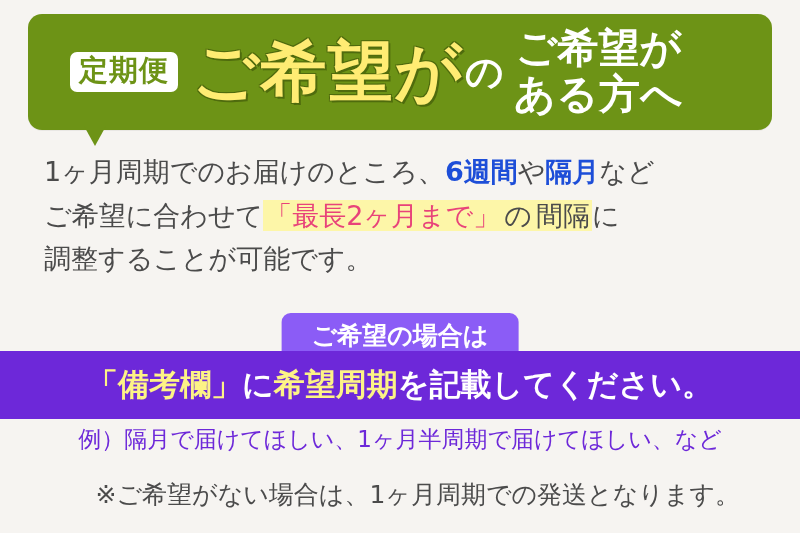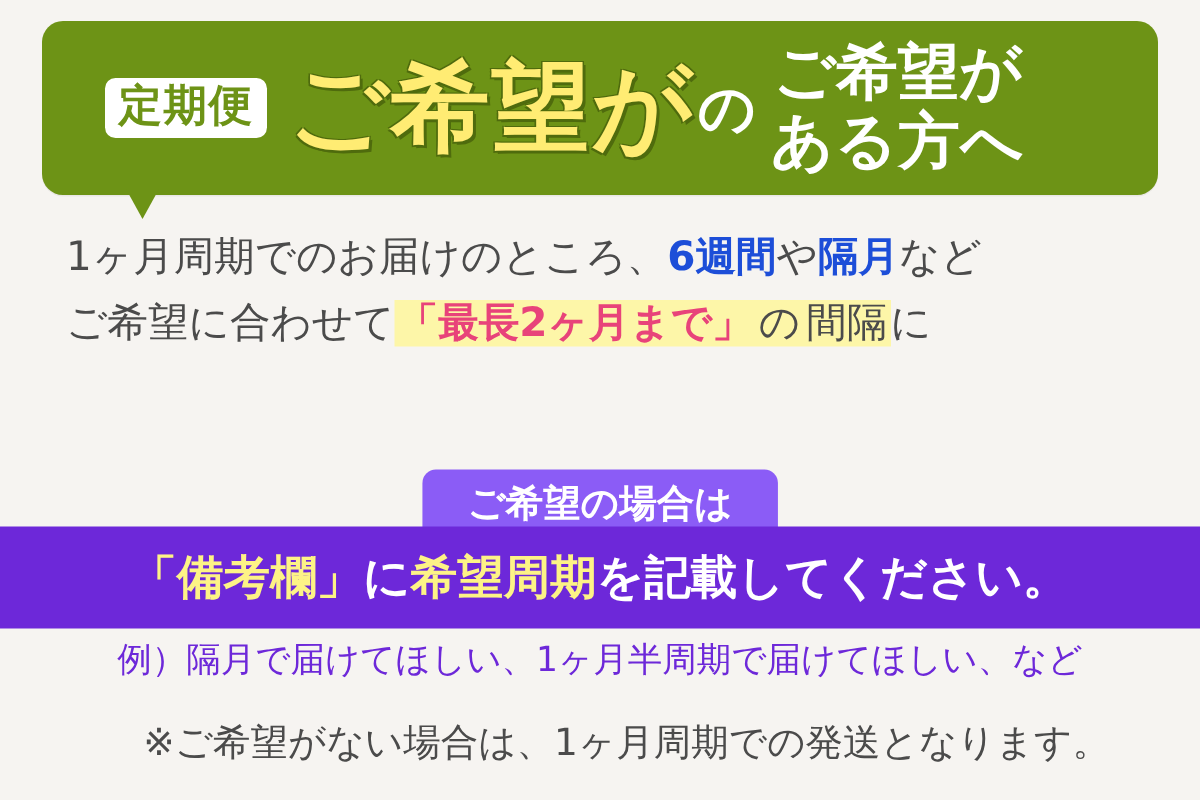--- a/index.html
+++ b/index.html
@@ -117,21 +117,21 @@
     line-height: 1.62;
     font-family: "DejaVu Sans", sans-serif;
   }
   .body-line { white-space: nowrap; }
   .hl-pink {
     color: #1d4ed8;
     font-weight: bold;
   }
   .hl-pink-box {
     color: #e8437a;
-    font-weight: bold;
+    font-weight: normal;
     background: #fdf6a8;
     padding: 0 2px;
   }
   .hl-yellow {
     background: #fdf6a8;
     padding: 0 2px;
   }
 
   
   .ribbon {
@@ -215,20 +215,21 @@
     <div class="banner-tail"></div>
   </div>
 
   <div class="body-block">
     <div class="body-line">
       <span>1ヶ月周期でのお届けのところ、</span><span class="hl-pink">6週間</span><span>や</span><span class="hl-pink">隔月</span><span>など</span>
     </div>
     <div class="body-line">
       <span>ご希望に合わせて</span><span class="hl-pink-box">「最長2ヶ月まで」</span><span class="hl-yellow">の</span><span class="hl-yellow">間隔</span><span>に</span>
     </div>
+    <div class="body-line">調整することが可能です。</div>
   </div>
 
   <div class="ribbon">ご希望の場合は</div>
 
   <div class="pink-band">
     <div class="pink-band-text">
       <span class="em">「備考欄」</span><span>に</span><span class="em">希望周期</span><span>を記載してください。</span>
     </div>
   </div>
 

